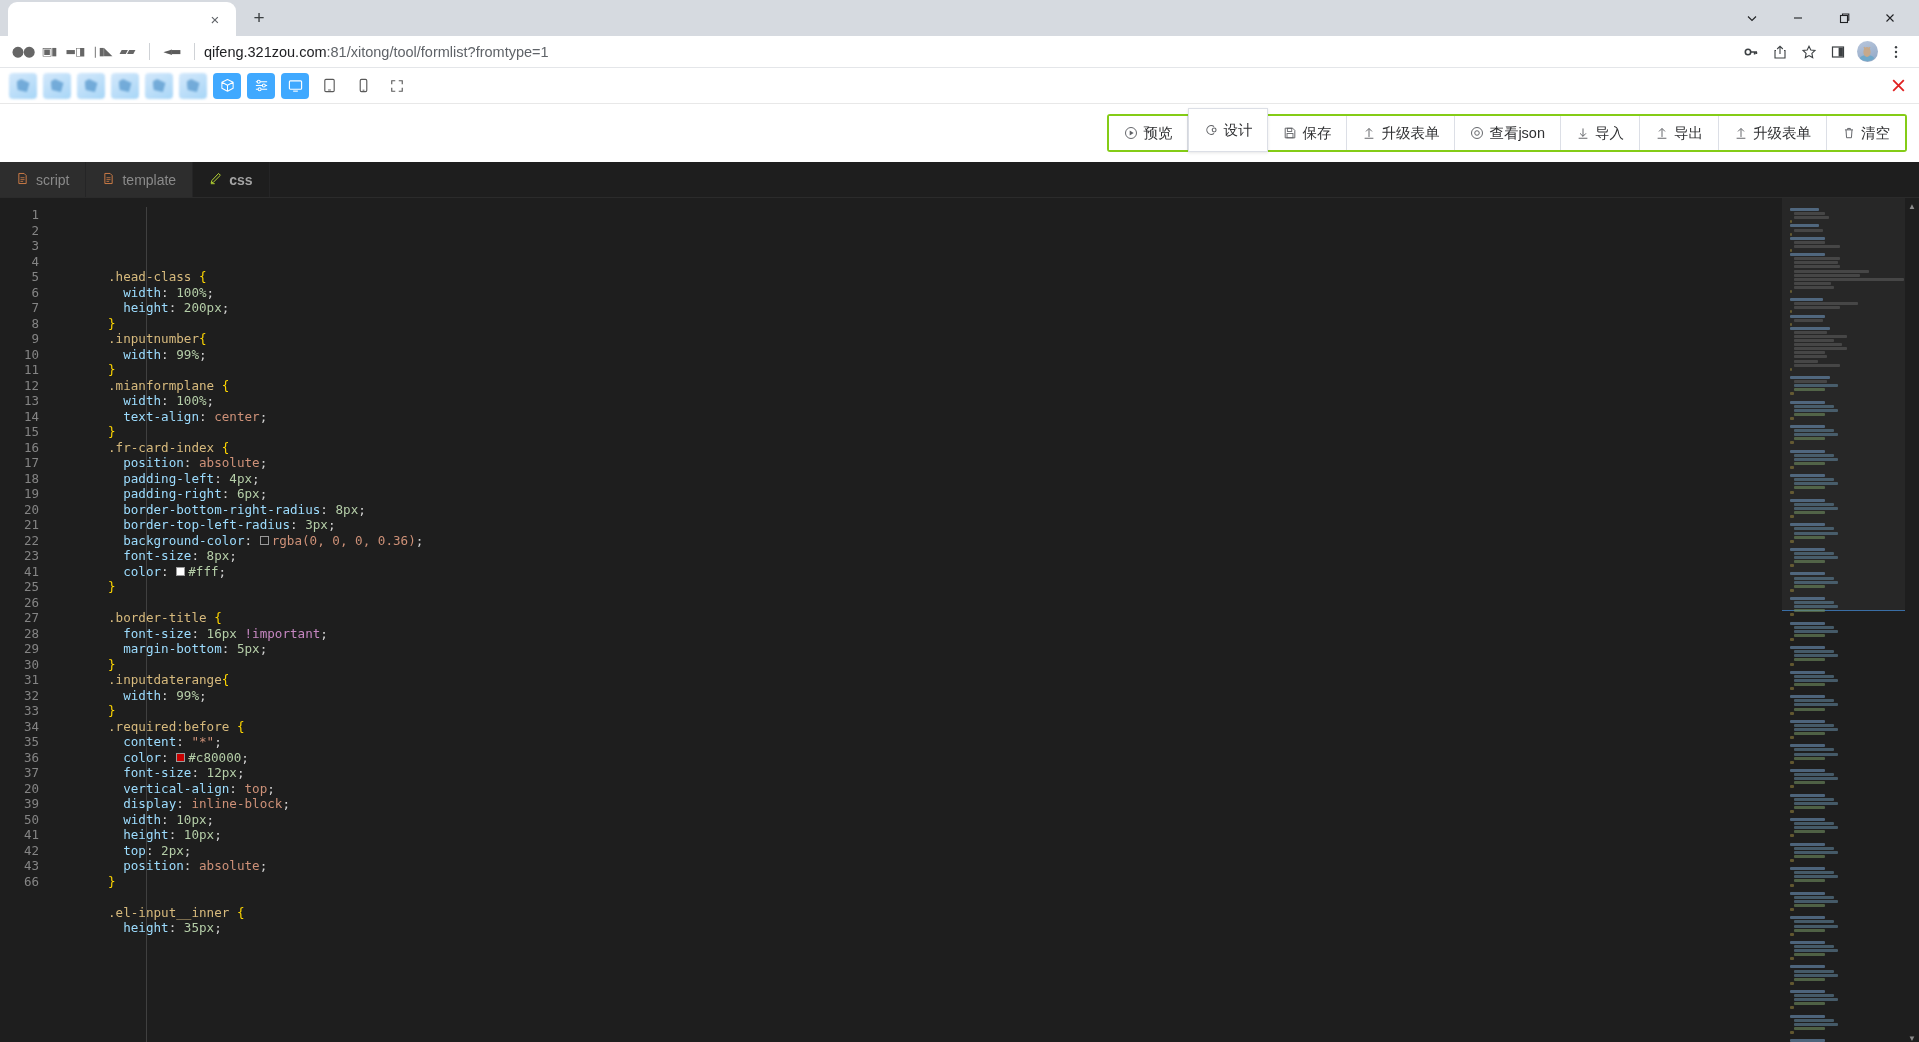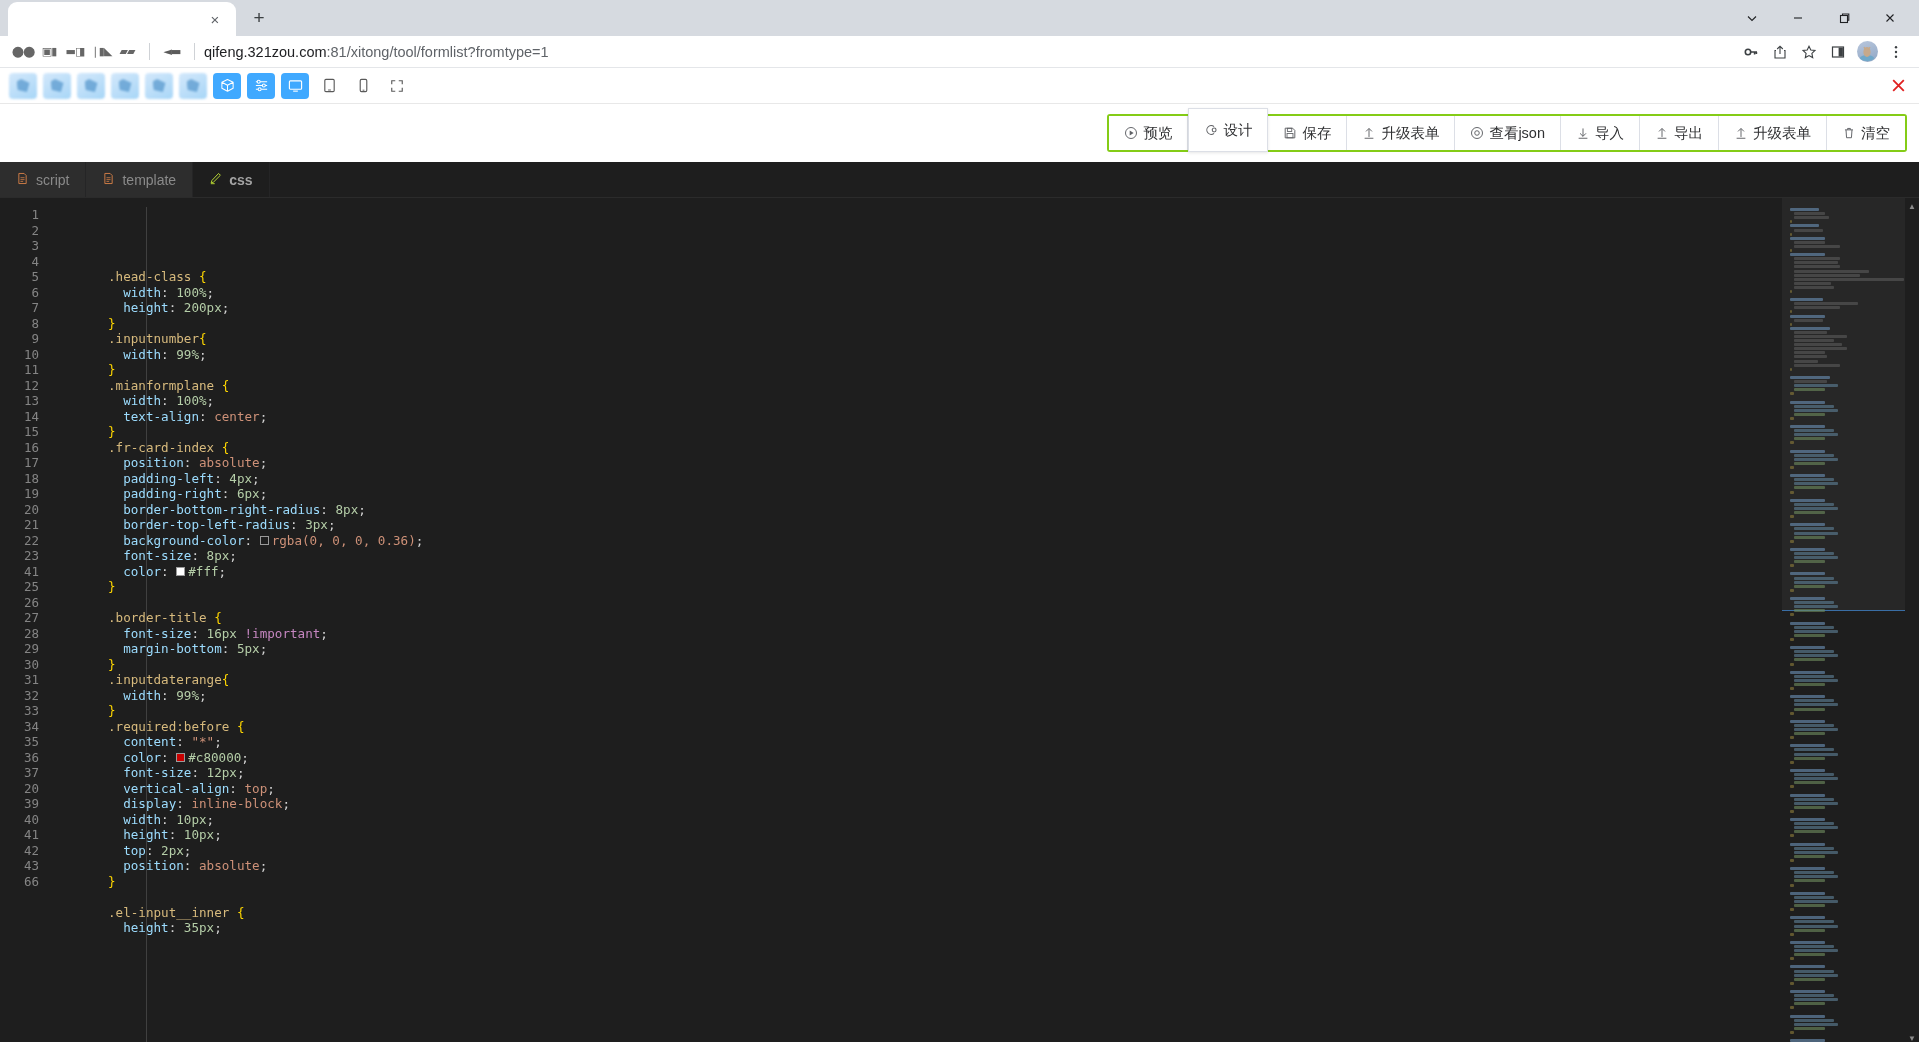--- a/index.html
+++ b/index.html
@@ -621,21 +621,21 @@
       <div>30</div>
       <div>31</div>
       <div>32</div>
       <div>33</div>
       <div>34</div>
       <div>35</div>
       <div>36</div>
       <div>37</div>
       <div>20</div>
       <div>39</div>
-      <div>40</div>
+      <div>50</div>
       <div>41</div>
       <div>42</div>
       <div>43</div>
       <div>66</div>
     </div>
   <div class="fold-col"></div>
   <div class="code-area" id="codeArea">
     <div class="indent-guide"></div>
   <div class="ln"></div><div class="ln"><span class="tok-sel">.head-class</span><span class="tok-punc"> </span><span class="tok-brace">{</span></div><div class="ln"><span class="tok-punc">  </span><span class="tok-prop">width</span><span class="tok-punc">: </span><span class="tok-num">100%</span><span class="tok-punc">;</span></div><div class="ln"><span class="tok-punc">  </span><span class="tok-prop">height</span><span class="tok-punc">: </span><span class="tok-num">200px</span><span class="tok-punc">;</span></div><div class="ln"><span class="tok-brace">}</span></div><div class="ln"><span class="tok-sel">.inputnumber</span><span class="tok-brace">{</span></div><div class="ln"><span class="tok-punc">  </span><span class="tok-prop">width</span><span class="tok-punc">: </span><span class="tok-num">99%</span><span class="tok-punc">;</span></div><div class="ln"><span class="tok-brace">}</span></div><div class="ln"><span class="tok-sel">.mianformplane</span><span class="tok-punc"> </span><span class="tok-brace">{</span></div><div class="ln"><span class="tok-punc">  </span><span class="tok-prop">width</span><span class="tok-punc">: </span><span class="tok-num">100%</span><span class="tok-punc">;</span></div><div class="ln"><span class="tok-punc">  </span><span class="tok-prop">text-align</span><span class="tok-punc">: </span><span class="tok-kw">center</span><span class="tok-punc">;</span></div><div class="ln"><span class="tok-brace">}</span></div><div class="ln"><span class="tok-sel">.fr-card-index</span><span class="tok-punc"> </span><span class="tok-brace">{</span></div><div class="ln"><span class="tok-punc">  </span><span class="tok-prop">position</span><span class="tok-punc">: </span><span class="tok-kw">absolute</span><span class="tok-punc">;</span></div><div class="ln"><span class="tok-punc">  </span><span class="tok-prop">padding-left</span><span class="tok-punc">: </span><span class="tok-num">4px</span><span class="tok-punc">;</span></div><div class="ln"><span class="tok-punc">  </span><span class="tok-prop">padding-right</span><span class="tok-punc">: </span><span class="tok-num">6px</span><span class="tok-punc">;</span></div><div class="ln"><span class="tok-punc">  </span><span class="tok-prop">border-bottom-right-radius</span><span class="tok-punc">: </span><span class="tok-num">8px</span><span class="tok-punc">;</span></div><div class="ln"><span class="tok-punc">  </span><span class="tok-prop">border-top-left-radius</span><span class="tok-punc">: </span><span class="tok-num">3px</span><span class="tok-punc">;</span></div><div class="ln"><span class="tok-punc">  </span><span class="tok-prop">background-color</span><span class="tok-punc">: </span><span class="swatch" style="background: transparent;"></span><span class="tok-kw">rgba(0, 0, 0, 0.36)</span><span class="tok-punc">;</span></div><div class="ln"><span class="tok-punc">  </span><span class="tok-prop">font-size</span><span class="tok-punc">: </span><span class="tok-num">8px</span><span class="tok-punc">;</span></div><div class="ln"><span class="tok-punc">  </span><span class="tok-prop">color</span><span class="tok-punc">: </span><span class="swatch" style="background: rgb(255, 255, 255);"></span><span class="tok-num">#fff</span><span class="tok-punc">;</span></div><div class="ln"><span class="tok-brace">}</span></div><div class="ln"></div><div class="ln"><span class="tok-sel">.border-title</span><span class="tok-punc"> </span><span class="tok-brace">{</span></div><div class="ln"><span class="tok-punc">  </span><span class="tok-prop">font-size</span><span class="tok-punc">: </span><span class="tok-num">16px</span><span class="tok-punc"> </span><span class="tok-imp">!important</span><span class="tok-punc">;</span></div><div class="ln"><span class="tok-punc">  </span><span class="tok-prop">margin-bottom</span><span class="tok-punc">: </span><span class="tok-num">5px</span><span class="tok-punc">;</span></div><div class="ln"><span class="tok-brace">}</span></div><div class="ln"><span class="tok-sel">.inputdaterange</span><span class="tok-brace">{</span></div><div class="ln"><span class="tok-punc">  </span><span class="tok-prop">width</span><span class="tok-punc">: </span><span class="tok-num">99%</span><span class="tok-punc">;</span></div><div class="ln"><span class="tok-brace">}</span></div><div class="ln"><span class="tok-sel">.required:before</span><span class="tok-punc"> </span><span class="tok-brace">{</span></div><div class="ln"><span class="tok-punc">  </span><span class="tok-prop">content</span><span class="tok-punc">: </span><span class="tok-str">"*"</span><span class="tok-punc">;</span></div><div class="ln"><span class="tok-punc">  </span><span class="tok-prop">color</span><span class="tok-punc">: </span><span class="swatch" style="background: rgb(200, 0, 0);"></span><span class="tok-num">#c80000</span><span class="tok-punc">;</span></div><div class="ln"><span class="tok-punc">  </span><span class="tok-prop">font-size</span><span class="tok-punc">: </span><span class="tok-num">12px</span><span class="tok-punc">;</span></div><div class="ln"><span class="tok-punc">  </span><span class="tok-prop">vertical-align</span><span class="tok-punc">: </span><span class="tok-kw">top</span><span class="tok-punc">;</span></div><div class="ln"><span class="tok-punc">  </span><span class="tok-prop">display</span><span class="tok-punc">: </span><span class="tok-kw">inline-block</span><span class="tok-punc">;</span></div><div class="ln"><span class="tok-punc">  </span><span class="tok-prop">width</span><span class="tok-punc">: </span><span class="tok-num">10px</span><span class="tok-punc">;</span></div><div class="ln"><span class="tok-punc">  </span><span class="tok-prop">height</span><span class="tok-punc">: </span><span class="tok-num">10px</span><span class="tok-punc">;</span></div><div class="ln"><span class="tok-punc">  </span><span class="tok-prop">top</span><span class="tok-punc">: </span><span class="tok-num">2px</span><span class="tok-punc">;</span></div><div class="ln"><span class="tok-punc">  </span><span class="tok-prop">position</span><span class="tok-punc">: </span><span class="tok-kw">absolute</span><span class="tok-punc">;</span></div><div class="ln"><span class="tok-brace">}</span></div><div class="ln"></div><div class="ln"><span class="tok-sel">.el-input__inner</span><span class="tok-punc"> </span><span class="tok-brace">{</span></div><div class="ln"><span class="tok-punc">  </span><span class="tok-prop">height</span><span class="tok-punc">: </span><span class="tok-num">35px</span><span class="tok-punc">;</span></div></div>
 

